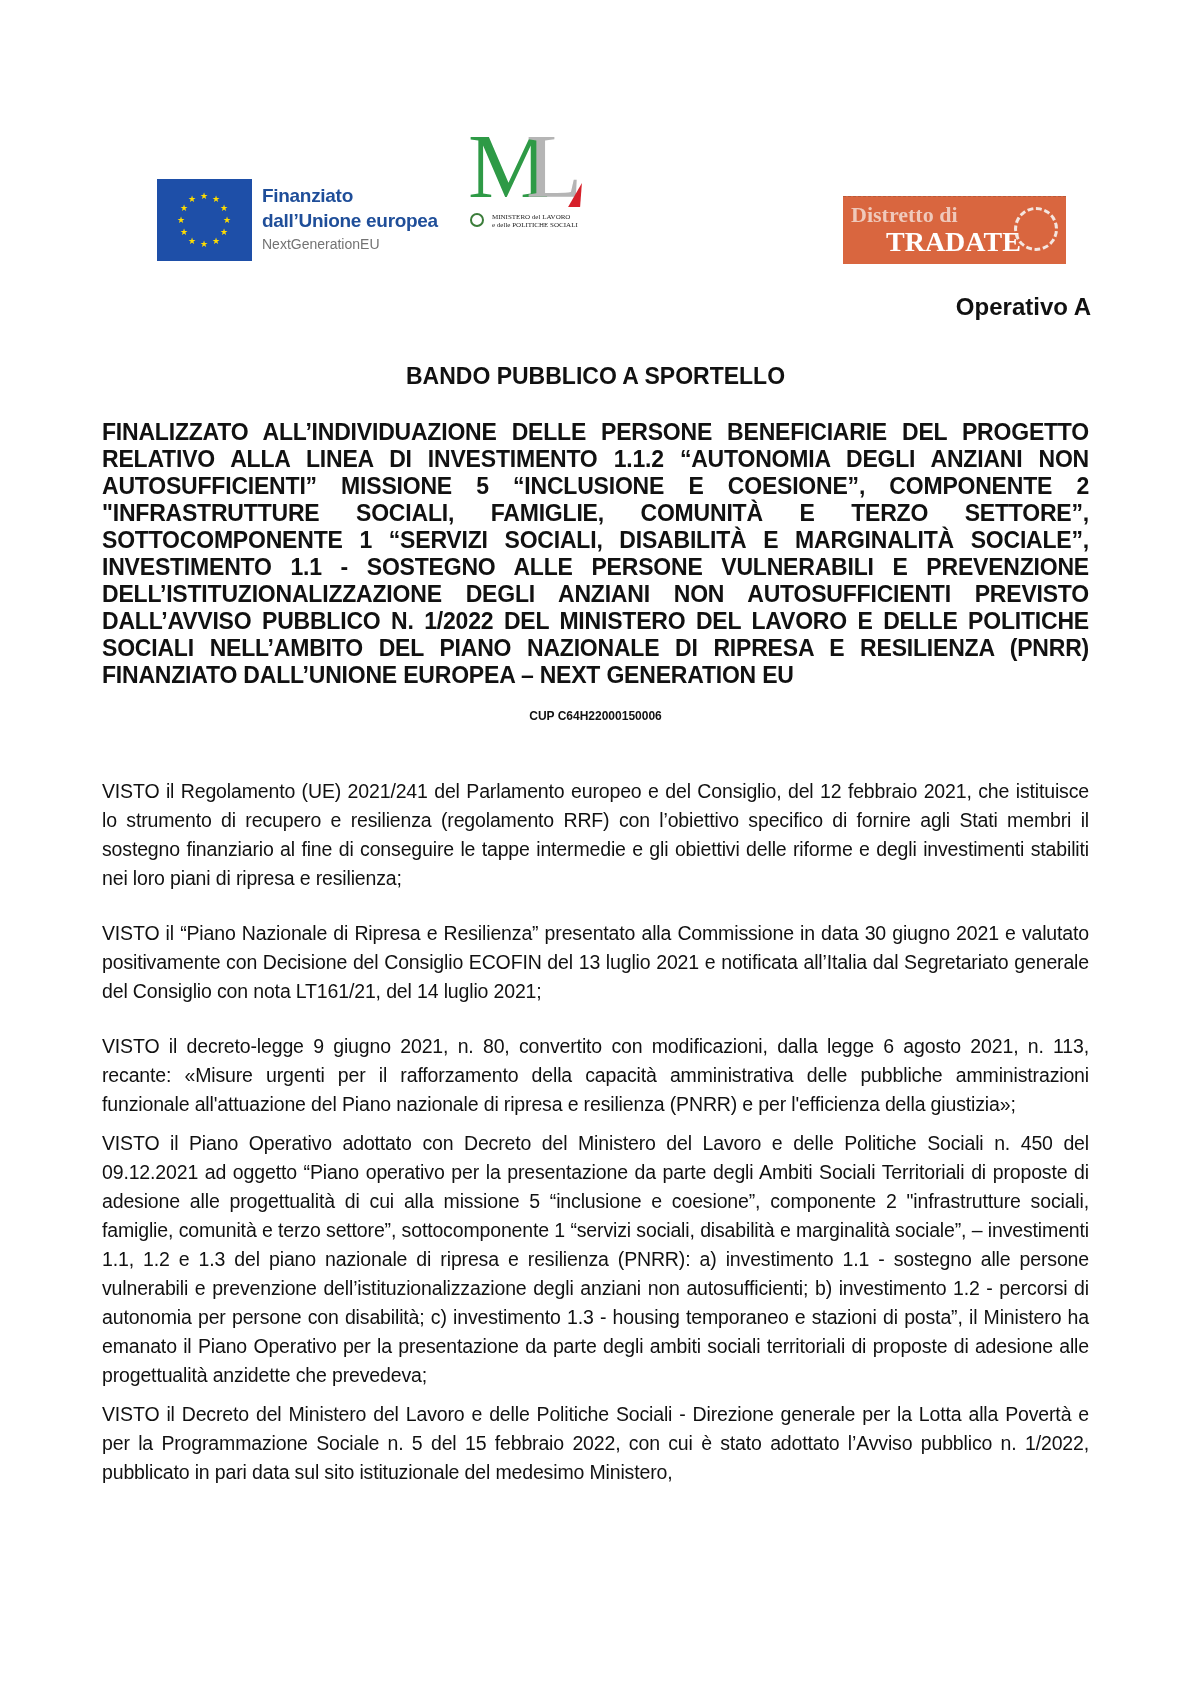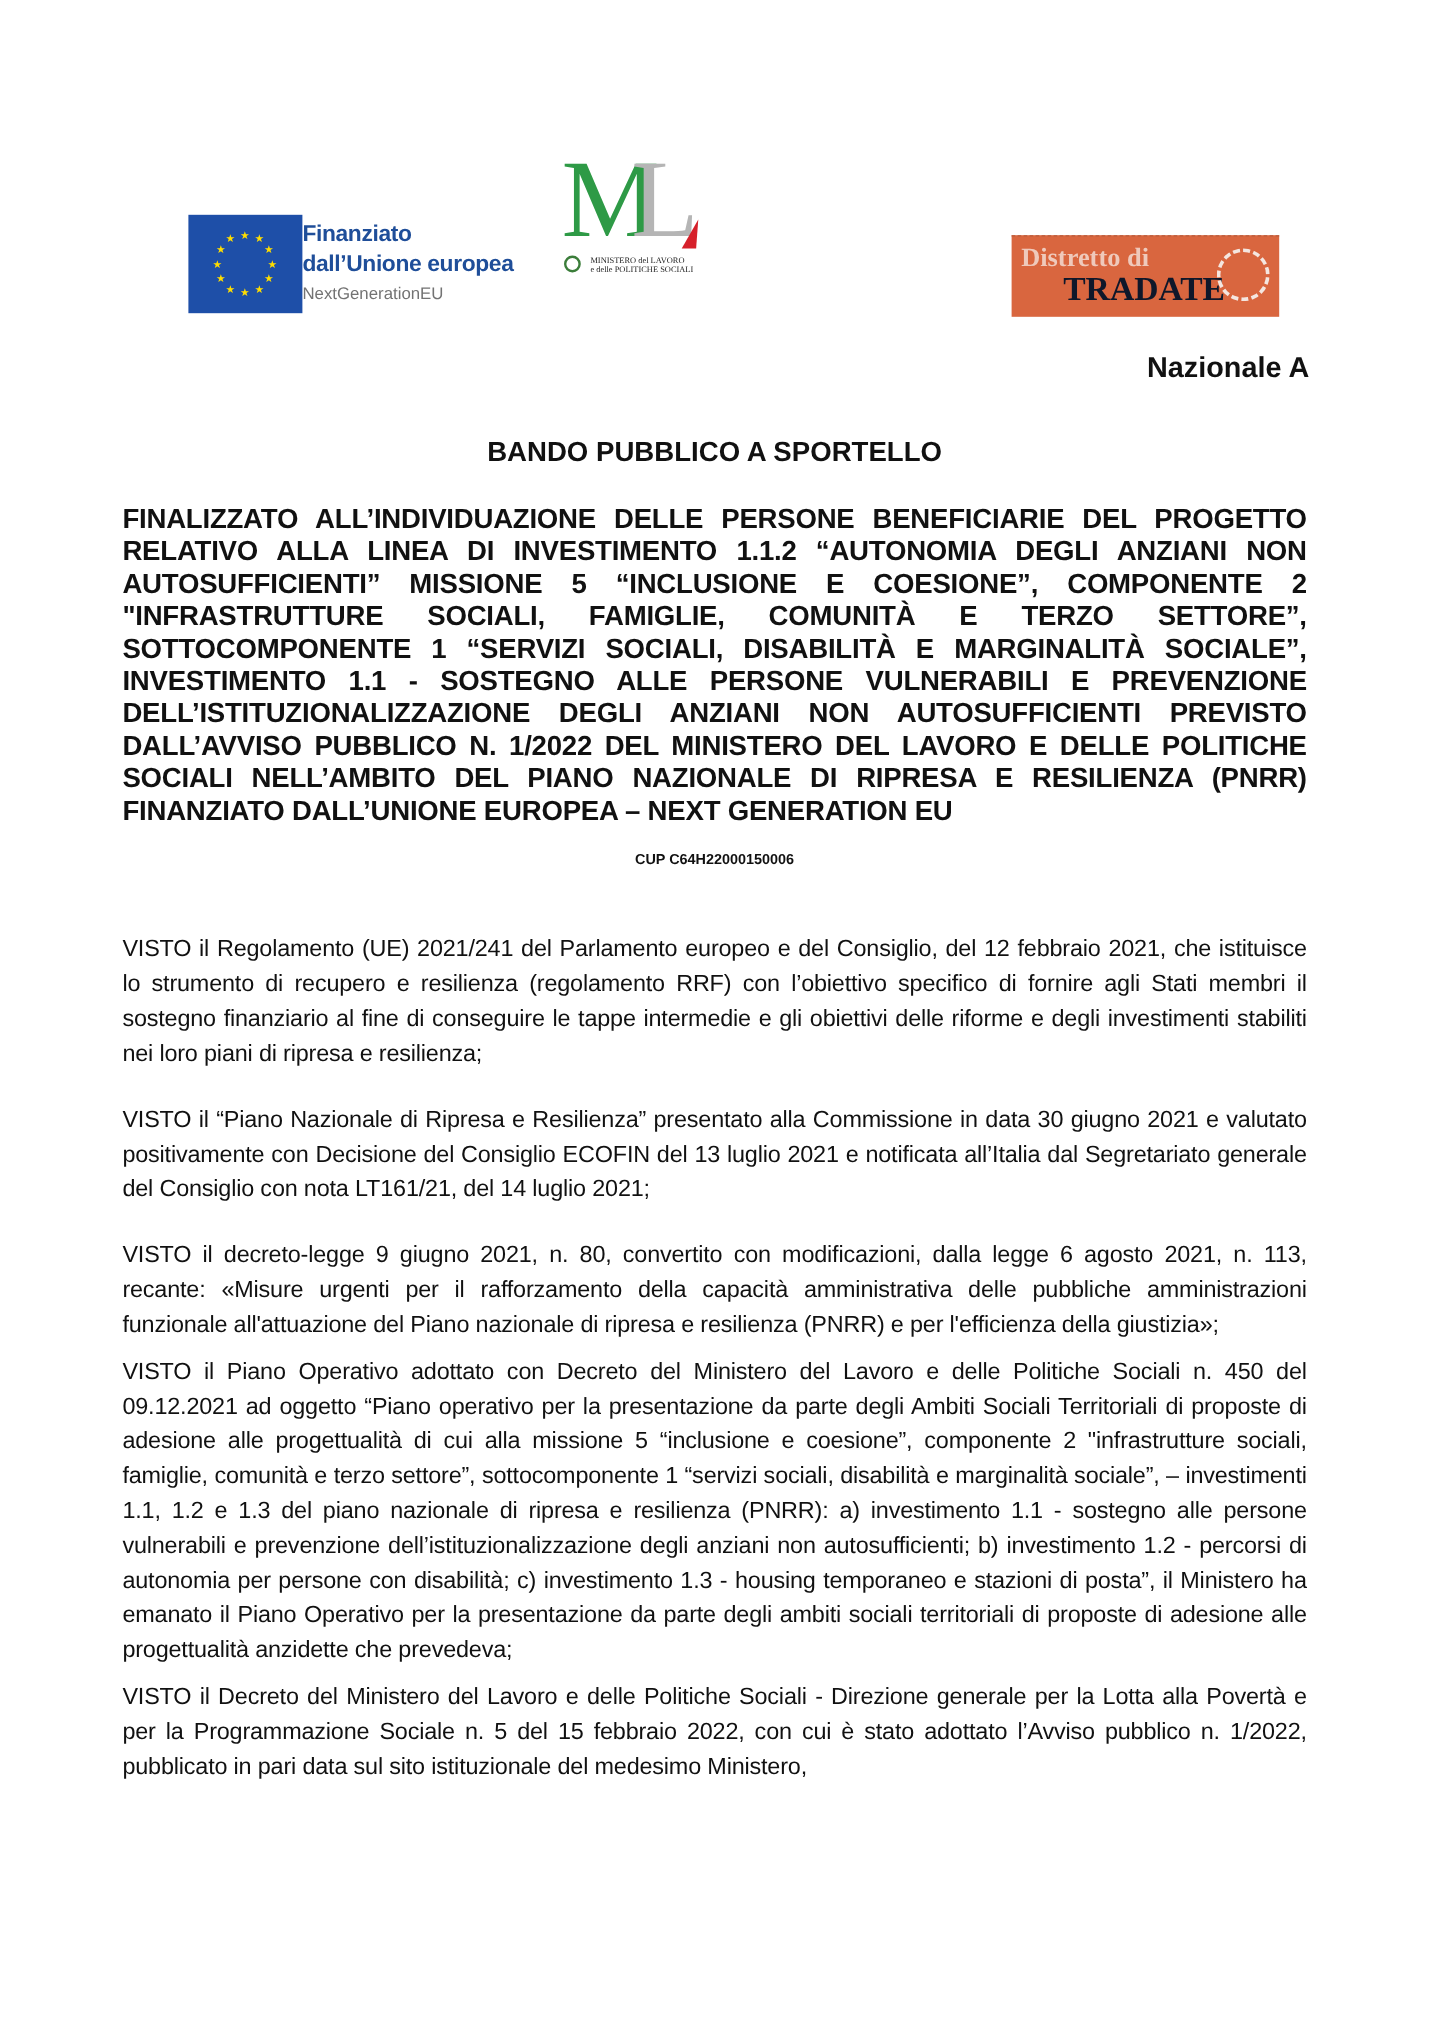--- a/index.html
+++ b/index.html
@@ -4,42 +4,42 @@
   <style>
     html, body { margin: 0; padding: 0; background: #ffffff; }
     body {
       width: 1191px; height: 1684px; position: relative; overflow: hidden;
       font-family: "Liberation Sans", "DejaVu Sans", sans-serif; color: #111;
     }
     .logos { position: absolute; top: 120px; left: 0; width: 1191px; height: 150px; }
     .eu-logo { position: absolute; left: 157px; top: 59px; display: flex; align-items: flex-start; }
     .eu-flag { width: 95px; height: 82px; background: #1e4fa8; position: relative; }
     .eu-flag .star { position: absolute; color: #ffdd00; font-size: 9px; line-height: 9px; }
-    .eu-text { margin-top: 4px; color: #1f4e99; }
+    .eu-text { margin-left: 10px; margin-top: 4px; color: #1f4e99; }
     .eu-text .l1, .eu-text .l2 { font-weight: bold; font-size: 19px; line-height: 25px; letter-spacing: -0.3px; }
     .eu-text .l3 { font-size: 14px; line-height: 22px; color: #737373; }
 
     .ml-logo { position: absolute; left: 468px; top: 0px; width: 130px; height: 110px; }
     .ml-logo .m { position: absolute; left: 0; top: 0; font-family: "Liberation Serif", serif; font-size: 92px; line-height: 92px; color: #2e9a46; }
     .ml-logo .l { position: absolute; left: 58px; top: 0; font-family: "Liberation Serif", serif; font-size: 92px; line-height: 92px; color: #b5b5b5; }
     .ml-logo .red { position: absolute; left: 104px; top: 63px; width: 0; height: 0; border-left: 6px solid transparent; border-right: 6px solid transparent; border-bottom: 24px solid #d6202a; transform: skewX(-18deg); }
     .ml-logo .emblem { position: absolute; left: 2px; top: 93px; width: 14px; height: 14px; border-radius: 50%; border: 2px solid #3b7d3a; box-sizing: border-box; }
     .ml-logo .cap { position: absolute; left: 24px; top: 93px; font-family: "Liberation Serif", serif; font-size: 7px; line-height: 8px; color: #222; white-space: nowrap; }
 
     .tradate-logo { position: absolute; left: 638px; top: 8px; width: 150px; text-align: center; }
     .crest { width: 50px; height: 70px; margin: 0 auto; position: relative; }
     .crest .crown { width: 34px; height: 12px; margin: 0 auto; background: #777; border-radius: 3px 3px 0 0; }
     .crest .shield { width: 30px; height: 40px; margin: 2px auto 0; background: #bbb; border: 2px solid #444; border-radius: 0 0 15px 15px; box-sizing: border-box; }
     .crest .wreath { position: absolute; left: 2px; top: 14px; width: 46px; height: 52px; border: 3px dotted #555; border-top: none; border-radius: 0 0 24px 24px; box-sizing: border-box; }
     .tradate-logo .name { font-family: "Liberation Serif", serif; font-size: 20px; color: #111; margin-top: 10px; line-height: 22px; }
     .tradate-logo .prov { font-style: italic; font-size: 13px; color: #111; line-height: 16px; }
 
     .distretto-logo { position: absolute; left: 843px; top: 76px; width: 223px; height: 67px; background: #d9663f; border-top: 1px dashed #b85a3a; color: #f2d9d0; font-family: "Liberation Serif", serif; font-weight: bold; }
     .distretto-logo .d1 { position: absolute; left: 8px; top: 6px; font-size: 22px; line-height: 24px; color: #efc9bb; }
-    .distretto-logo .d2 { position: absolute; left: 43px; top: 30px; font-size: 28px; line-height: 30px; color: #0f172a; }
+    .distretto-logo .d2 { position: absolute; left: 43px; top: 30px; font-size: 28px; line-height: 30px; color: #ffffff; }
     .distretto-logo .swirl { position: absolute; right: 8px; top: 10px; width: 44px; height: 44px; border-radius: 50%; border: 3px dashed #f4e6e0; box-sizing: border-box; }
 
     .allegato { position: absolute; right: 100px; top: 293px; font-weight: bold; font-size: 24px; }
     .title { position: absolute; left: 0; width: 1191px; top: 363px; text-align: center; font-weight: bold; font-size: 23px; }
     .subtitle { position: absolute; left: 102px; width: 987px; top: 419px; font-weight: bold; font-size: 23px; line-height: 27px; text-align: justify; text-align-last: left; letter-spacing: -0.2px; }
     .cup { position: absolute; left: 0; width: 1191px; top: 709px; text-align: center; font-weight: bold; font-size: 12px; }
     .body { position: absolute; left: 102px; width: 987px; top: 777px; font-size: 19.5px; line-height: 29px; text-align: justify; letter-spacing: -0.15px; }
     .body p { margin: 0 0 26px 0; }
     .body p.tight { margin-bottom: 10px; }
   </style>
@@ -81,21 +81,21 @@
   </div>
 
 
   <div class="distretto-logo">
     <div class="d1">Distretto di</div>
     <div class="d2">TRADATE</div>
     <div class="swirl"></div>
   </div>
 </div>
 
-<div class="allegato">Nazionale A</div>
+<div class="allegato">Operativo A</div>
 <div class="title">BANDO PUBBLICO A SPORTELLO</div>
 <div class="subtitle">FINALIZZATO ALL’INDIVIDUAZIONE DELLE PERSONE BENEFICIARIE DEL PROGETTO RELATIVO ALLA LINEA DI INVESTIMENTO 1.1.2 “AUTONOMIA DEGLI ANZIANI NON AUTOSUFFICIENTI” MISSIONE 5 “INCLUSIONE E COESIONE”, COMPONENTE 2 "INFRASTRUTTURE SOCIALI, FAMIGLIE, COMUNITÀ E TERZO SETTORE”, SOTTOCOMPONENTE 1 “SERVIZI SOCIALI, DISABILITÀ E MARGINALITÀ SOCIALE”, INVESTIMENTO 1.1 - SOSTEGNO ALLE PERSONE VULNERABILI E PREVENZIONE DELL’ISTITUZIONALIZZAZIONE DEGLI ANZIANI NON AUTOSUFFICIENTI PREVISTO DALL’AVVISO PUBBLICO N. 1/2022 DEL MINISTERO DEL LAVORO E DELLE POLITICHE SOCIALI NELL’AMBITO DEL PIANO NAZIONALE DI RIPRESA E RESILIENZA (PNRR) FINANZIATO DALL’UNIONE EUROPEA – NEXT GENERATION EU</div>
 <div class="cup">CUP C64H22000150006</div>
 
 <div class="body">
   <p>VISTO il Regolamento (UE) 2021/241 del Parlamento europeo e del Consiglio, del 12 febbraio 2021, che istituisce lo strumento di recupero e resilienza (regolamento RRF) con l’obiettivo specifico di fornire agli Stati membri il sostegno finanziario al fine di conseguire le tappe intermedie e gli obiettivi delle riforme e degli investimenti stabiliti nei loro piani di ripresa e resilienza;</p>
   <p>VISTO il “Piano Nazionale di Ripresa e Resilienza” presentato alla Commissione in data 30 giugno 2021 e valutato positivamente con Decisione del Consiglio ECOFIN del 13 luglio 2021 e notificata all’Italia dal Segretariato generale del Consiglio con nota LT161/21, del 14 luglio 2021;</p>
   <p class="tight">VISTO il decreto-legge 9 giugno 2021, n. 80, convertito con modificazioni, dalla legge 6 agosto 2021, n. 113, recante: «Misure urgenti per il rafforzamento della capacità amministrativa delle pubbliche amministrazioni funzionale all'attuazione del Piano nazionale di ripresa e resilienza (PNRR) e per l'efficienza della giustizia»;</p>
   <p class="tight">VISTO il Piano Operativo adottato con Decreto del Ministero del Lavoro e delle Politiche Sociali n. 450 del 09.12.2021 ad oggetto “Piano operativo per la presentazione da parte degli Ambiti Sociali Territoriali di proposte di adesione alle progettualità di cui alla missione 5 “inclusione e coesione”, componente 2 "infrastrutture sociali, famiglie, comunità e terzo settore”, sottocomponente 1 “servizi sociali, disabilità e marginalità sociale”, – investimenti 1.1, 1.2 e 1.3 del piano nazionale di ripresa e resilienza (PNRR): a) investimento 1.1 - sostegno alle persone vulnerabili e prevenzione dell’istituzionalizzazione degli anziani non autosufficienti; b) investimento 1.2 - percorsi di autonomia per persone con disabilità; c) investimento 1.3 - housing temporaneo e stazioni di posta”, il Ministero ha emanato il Piano Operativo per la presentazione da parte degli ambiti sociali territoriali di proposte di adesione alle progettualità anzidette che prevedeva;</p>
   <p class="tight">VISTO il Decreto del Ministero del Lavoro e delle Politiche Sociali - Direzione generale per la Lotta alla Povertà e per la Programmazione Sociale n. 5 del 15 febbraio 2022, con cui è stato adottato l’Avviso pubblico n. 1/2022, pubblicato in pari data sul sito istituzionale del medesimo Ministero,</p>

